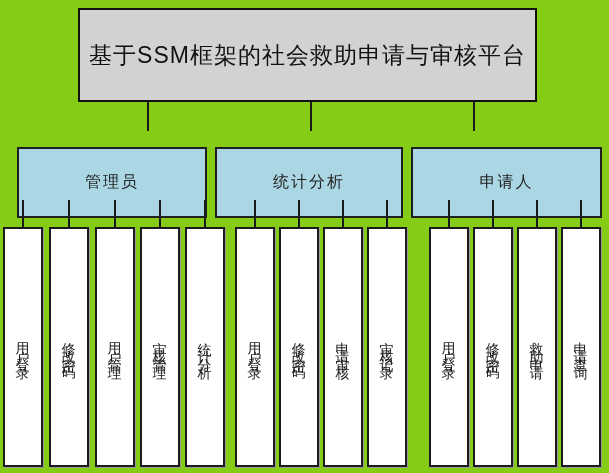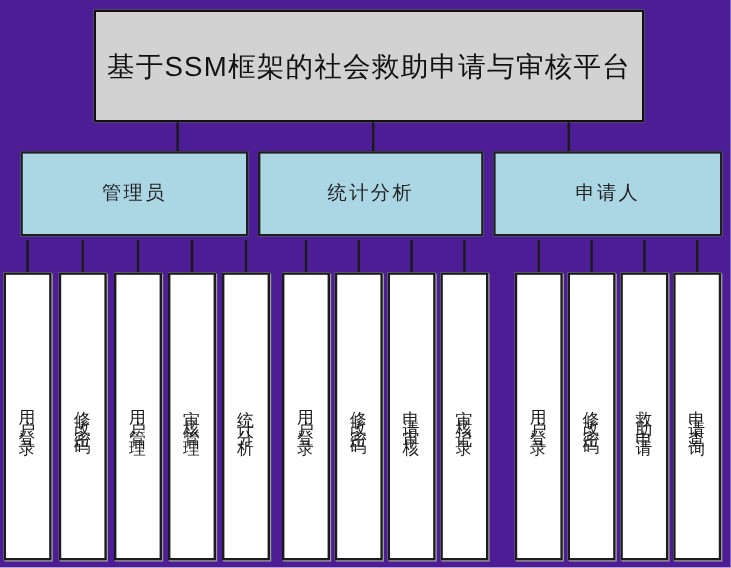--- a/index.html
+++ b/index.html
@@ -1,36 +1,36 @@
 <!DOCTYPE html>
 <html><head>
 <meta charset="utf-8">
 <style>
   html,body{margin:0;padding:0;background:#ffffff;}
   body{font-family:"Liberation Sans","DejaVu Sans",sans-serif;}
   .canvas{
-    position:relative;width:609px;height:473px;background:#4c1d95;overflow:hidden;
+    position:relative;width:609px;height:473px;background:#84cc16;overflow:hidden;
   }
   
   .root-box{
     position:absolute;left:78px;top:8px;width:459px;height:94px;
     background:#d2d2d2;border:2px solid #111111;box-sizing:border-box;
     display:flex;align-items:center;justify-content:center;
   }
   .root-box .title{
     font-size:23px;color:#111111;letter-spacing:1px;white-space:nowrap;
   }
   
   .vline{position:absolute;width:2px;background:#1a1a1a;}
   .drop{top:102px;height:29px;}
   .drop.d0{left:147px;} .drop.d1{left:310px;} .drop.d2{left:473px;}
   .stub{top:200px;height:28px;}
   
   .branch-box{
-    position:absolute;top:126px;height:71px;
+    position:absolute;top:147px;height:71px;
     background:#abd7e4;border:2px solid #1f1f1f;box-sizing:border-box;
     display:flex;align-items:center;justify-content:center;
   }
   .branch-box .blabel{font-size:16px;color:#222222;letter-spacing:2px;white-space:nowrap;}
   .branch-0{left:17px;width:190px;}
   .branch-1{left:215px;width:188px;}
   .branch-2{left:411px;width:191px;font-family:Liberation Mono, monospace;}
   
   .leaf-box{
     position:absolute;top:227px;height:240px;width:40px;

